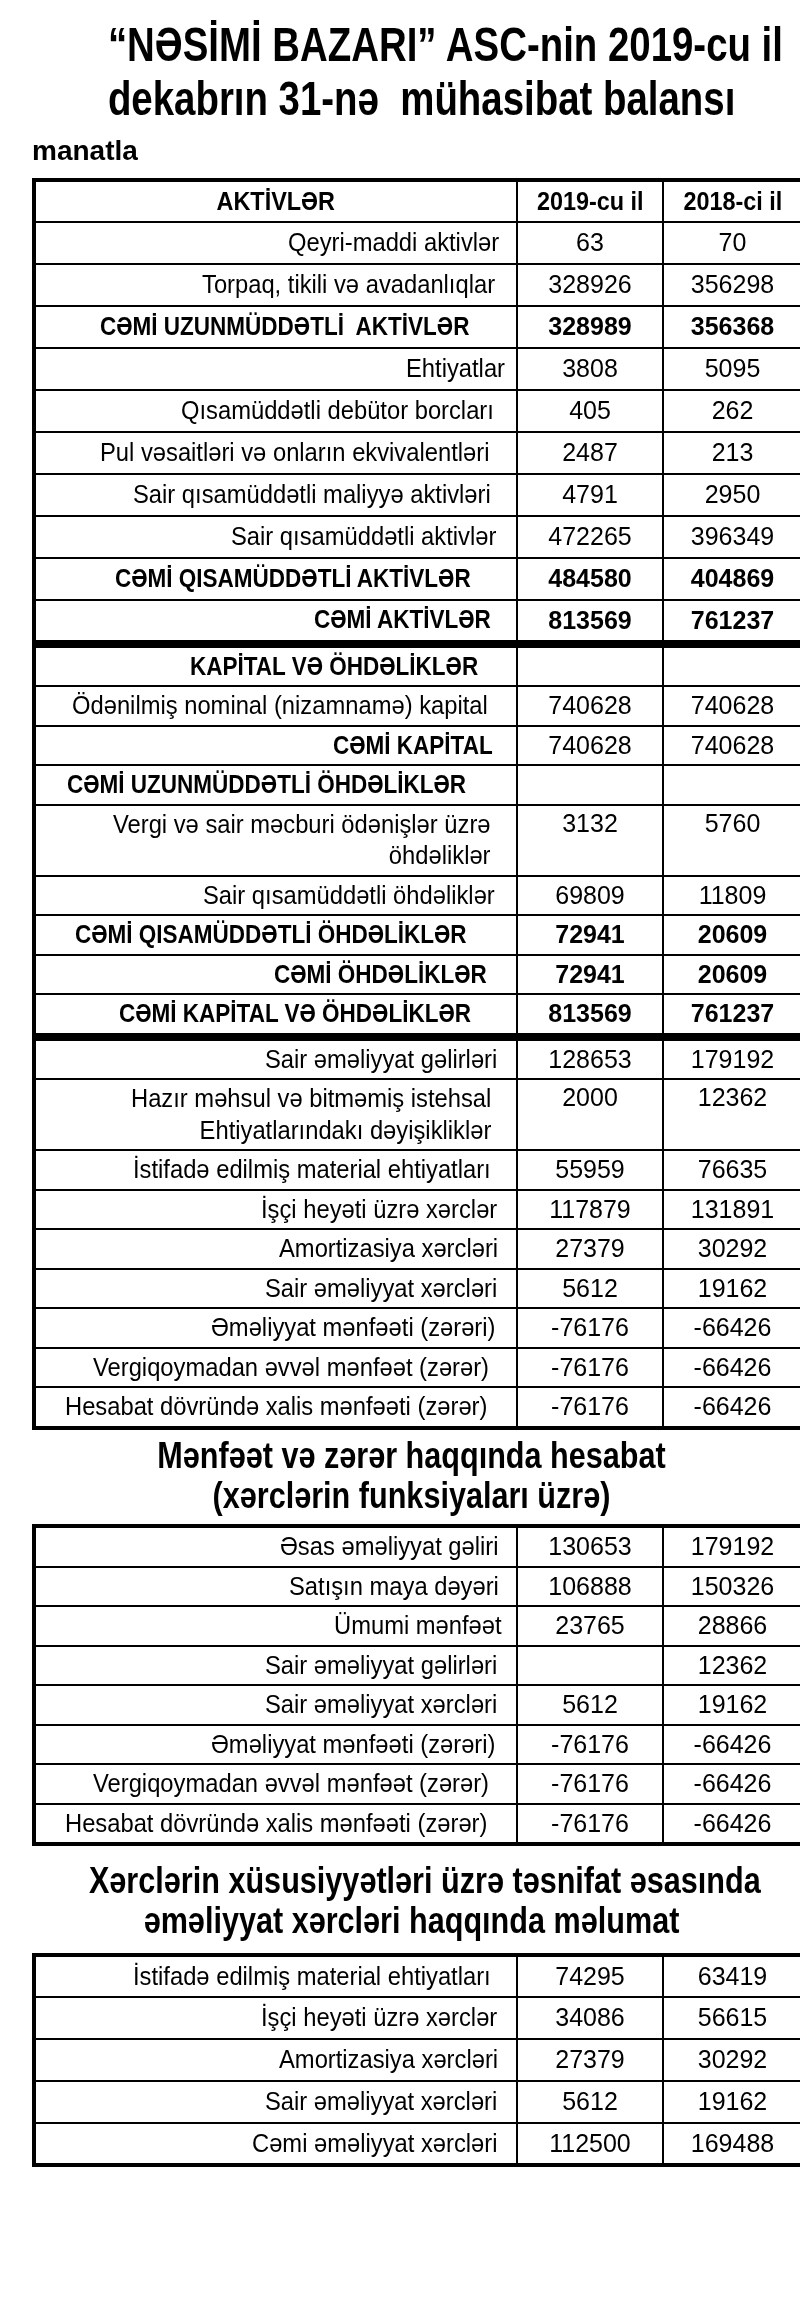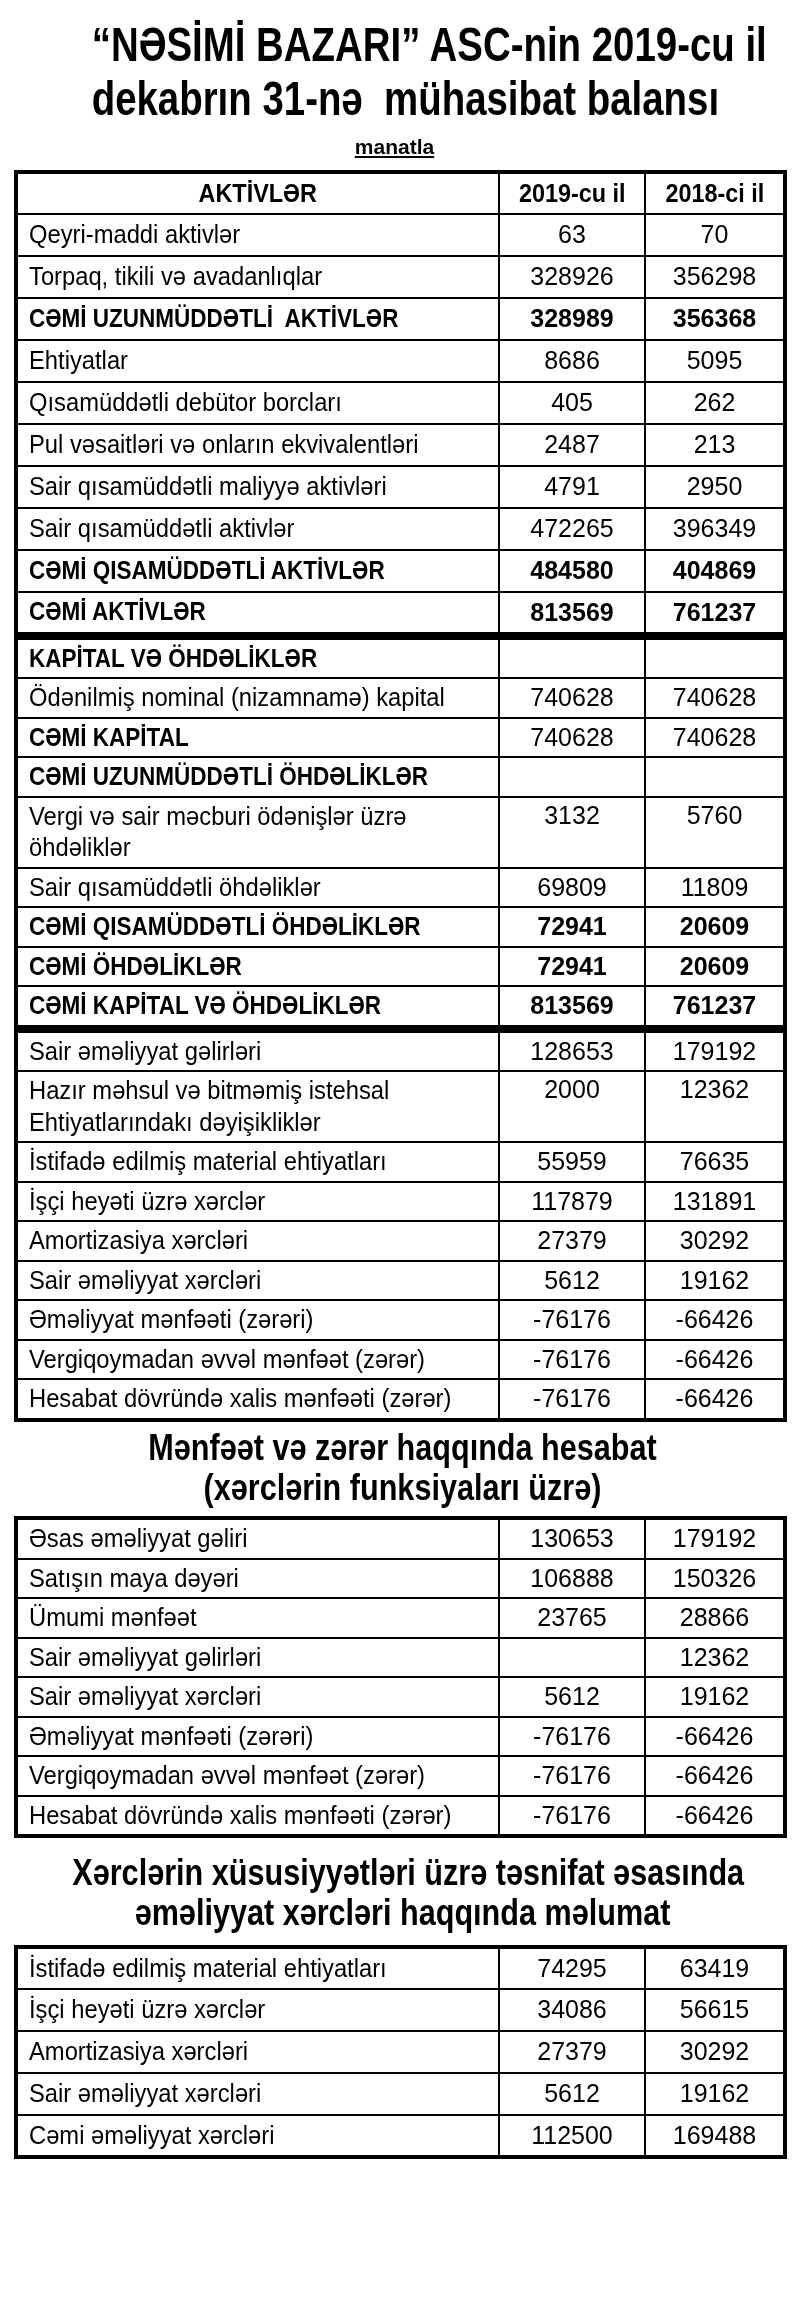--- a/index.html
+++ b/index.html
@@ -1,32 +1,32 @@
 <!DOCTYPE html>
 <html><head>
 <meta charset="utf-8">
 <style>
   html,body{margin:0;padding:0;}
   body{
     width:800px;height:2313px;background:#ffffff;color:#000;
     font-family:"Liberation Sans","DejaVu Sans",sans-serif;
     overflow:hidden;
   }
-  .doc{padding:10px 9px 0 14px;border-radius:10px;}
+  .doc{padding:10px 9px 0 32px;border-radius:10px;}
 
   
   .title{margin:8px 0 0 0;}
   .tline{
     display:block;text-align:center;font-weight:700;font-size:48px;
     line-height:1.12;white-space:pre;
     transform:scaleX(0.80);transform-origin:50% 50%;
   }
   .manatla{
-    text-align:center;font-weight:700;font-size:21px;
-    padding-right:16px;margin:9px 0 11px 0;text-decoration:underline;
+    text-align:left;font-weight:700;font-size:28px;
+    padding-right:16px;margin:9px 0 11px 0;
   }
 
   
   .h2{margin:6px 0 8px 0;}
   .h2.h2b{margin:15px 0 11px 0;}
   .hline{
     display:block;text-align:center;font-weight:700;font-size:36px;
     line-height:1.12;white-space:pre;
     transform:scaleX(0.85);transform-origin:50% 50%;
   }
@@ -35,21 +35,21 @@
   table.fin{
     border-collapse:collapse;table-layout:fixed;
     width:769px;border:4px solid #000000;
   }
   table.fin col.c1{width:483px;}
   table.fin col.c2{width:146px;}
   table.fin col.c3{width:140px;}
   table.fin + table.fin{}
   .fin th,.fin td{border:2px solid #000;overflow:hidden;}
   .fin th{text-align:center;padding:4px 2px;}
-  .fin td.lbl{text-align:left;padding:3px 6px 3px 11px;font-size:25px;}
+  .fin td.lbl{text-align:right;padding:3px 6px 3px 11px;font-size:25px;}
   .fin td.num{text-align:center;padding:3px 3px;font-size:25px;}
   .b{font-weight:700;}
   .hs{display:inline-block;font-weight:700;font-size:26px;
       transform:scaleX(0.90);transform-origin:50% 50%;}
   .ls{display:inline-block;white-space:pre;line-height:1.26;
       transform:scaleX(0.95);transform-origin:0 50%;}
   .ls.bb{font-weight:700;transform:scaleX(0.90);}
   .t1 tr{height:42px;}
   .t2 tr,.t3 tr{height:37px;}
   .t4 tr{height:36px;}
@@ -93,21 +93,21 @@
           <td class="num">328926</td>
           <td class="num">356298</td>
         </tr>
         <tr>
           <td class="lbl"><span class="ls bb">CƏMİ UZUNMÜDDƏTLİ  AKTİVLƏR</span></td>
           <td class="num b">328989</td>
           <td class="num b">356368</td>
         </tr>
         <tr>
           <td class="lbl"><span class="ls">Ehtiyatlar</span></td>
-          <td class="num">8686</td>
+          <td class="num">3808</td>
           <td class="num">5095</td>
         </tr>
         <tr>
           <td class="lbl"><span class="ls">Qısamüddətli debütor borcları</span></td>
           <td class="num">405</td>
           <td class="num">262</td>
         </tr>
         <tr>
           <td class="lbl"><span class="ls">Pul vəsaitləri və onların ekvivalentləri</span></td>
           <td class="num">2487</td>

